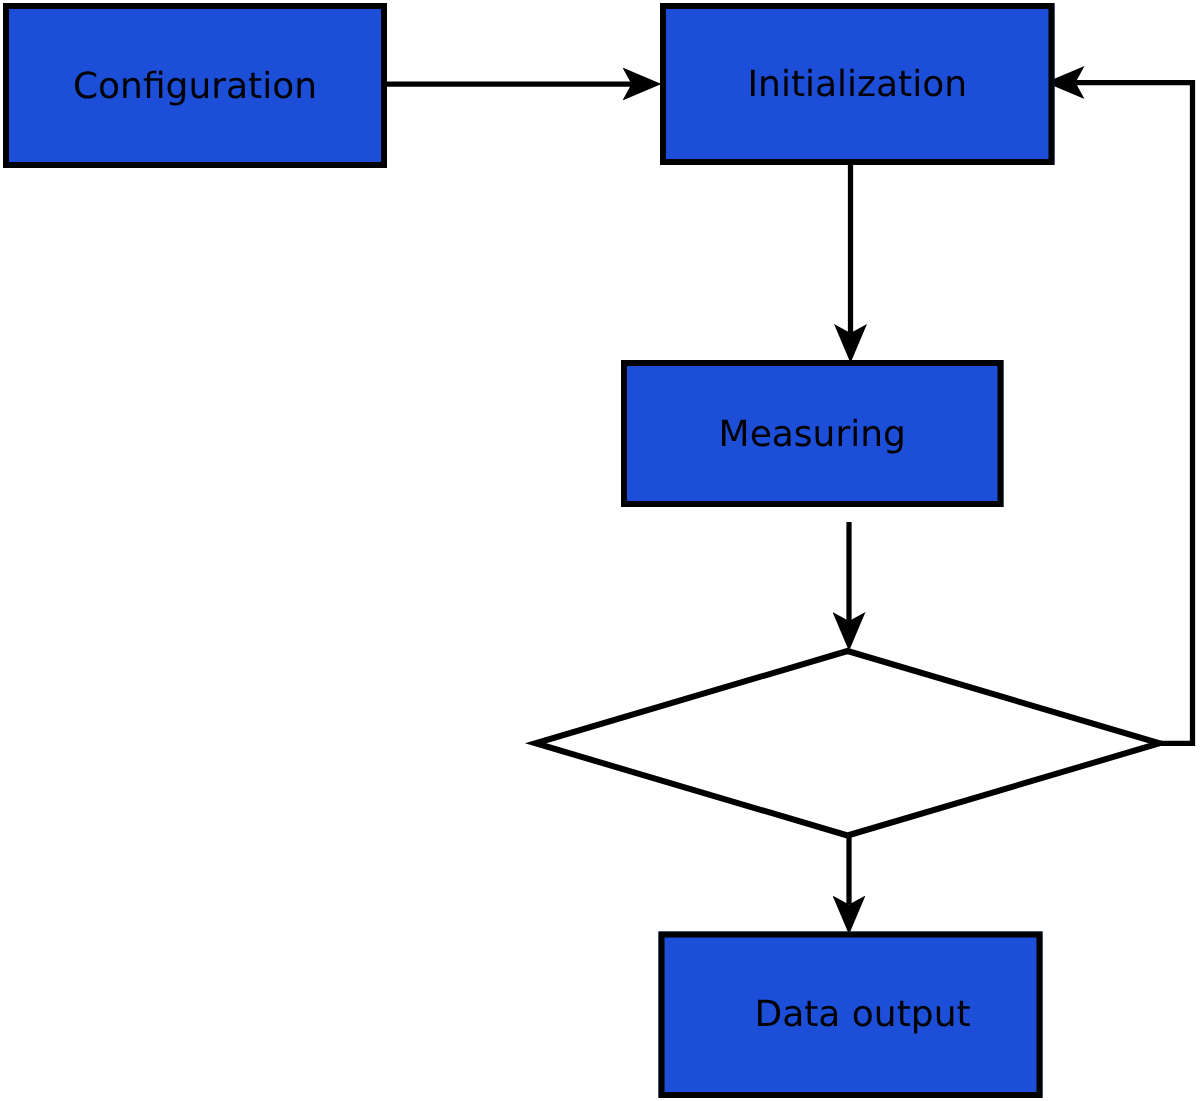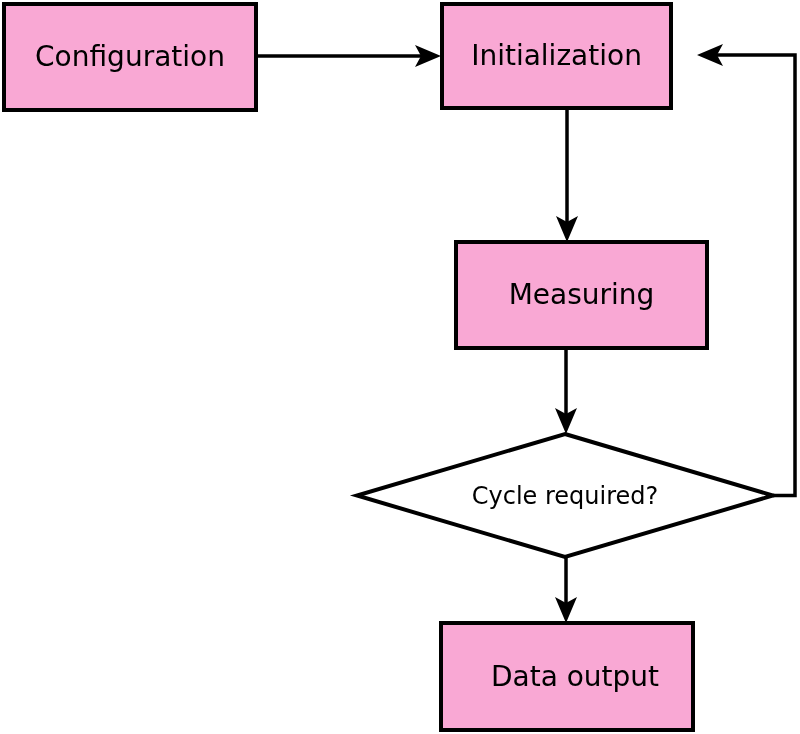--- a/index.html
+++ b/index.html
@@ -20,31 +20,31 @@
     position: absolute;
     left: 0;
     top: 0;
     width: 800px;
     height: 734px;
   }
   .node-rect {
     position: absolute;
     box-sizing: border-box;
     border: 4px solid #000000;
-    background: #f9a8d4;
+    background: #1d4ed8;
     display: flex;
     align-items: center;
     justify-content: center;
-    font-size: 28px;
+    font-size: 24px;
     line-height: 1.2;
     white-space: nowrap;
   }
   .node-configuration { left: 2px;   top: 2px;   width: 256px; height: 110px; }
-  .node-initialization{ left: 440px; top: 2px;   width: 233px; height: 108px; }
-  .node-measuring     { left: 454px; top: 240px; width: 255px; height: 110px; }
+  .node-initialization{ left: 440px; top: 2px;   width: 263px; height: 108px; }
+  .node-measuring     { left: 414px; top: 240px; width: 255px; height: 98px; }
   .node-data-output   { left: 439px; top: 621px; width: 256px; height: 111px; padding-left: 16px; }
   .diamond-label {
     position: absolute;
     left: 355px;
     top: 433px;
     width: 420px;
     height: 125px;
     display: flex;
     align-items: center;
     justify-content: center;
@@ -83,21 +83,18 @@
   </div>
 
   <div class="node-rect node-initialization">
     <span>Initialization</span>
   </div>
 
   <div class="node-rect node-measuring">
     <span>Measuring</span>
   </div>
 
-  <div class="diamond-label">
-    <span>Cycle required?</span>
-  </div>
 
   <div class="node-rect node-data-output">
     <span>Data output</span>
   </div>
 
 </div>
 
 </body></html>

